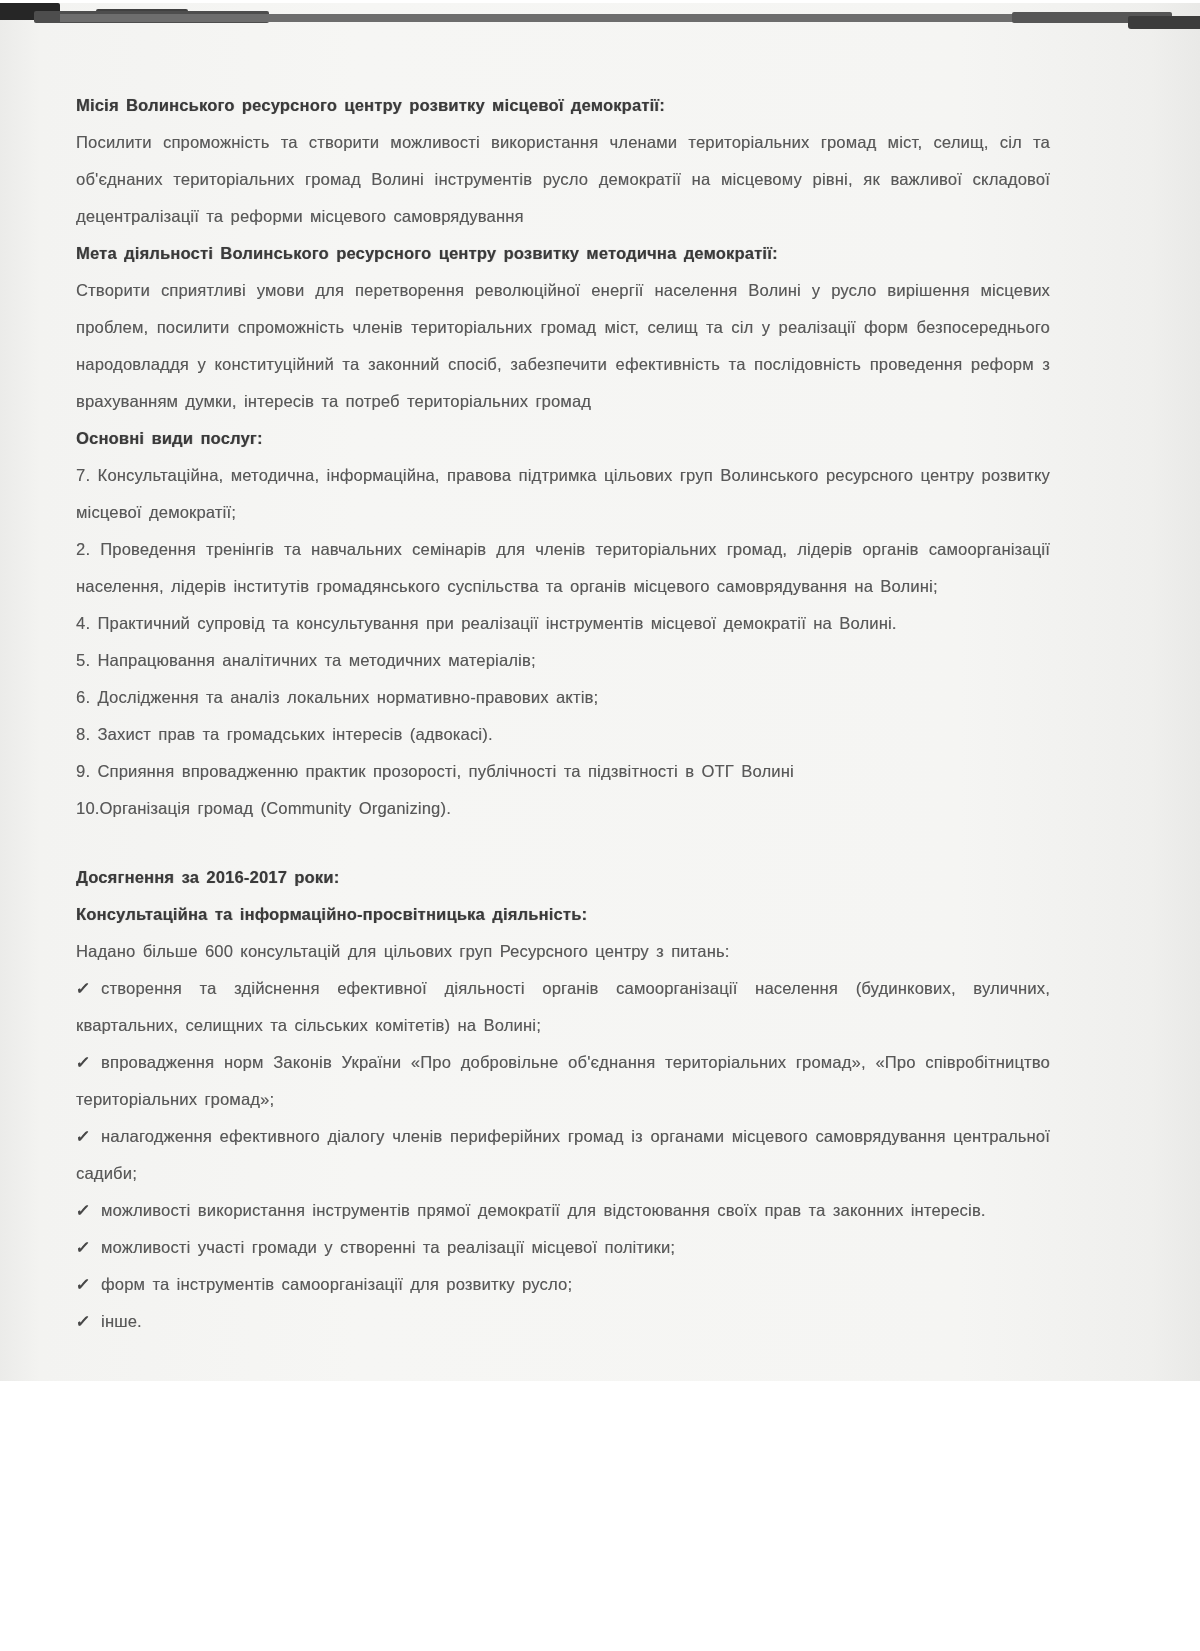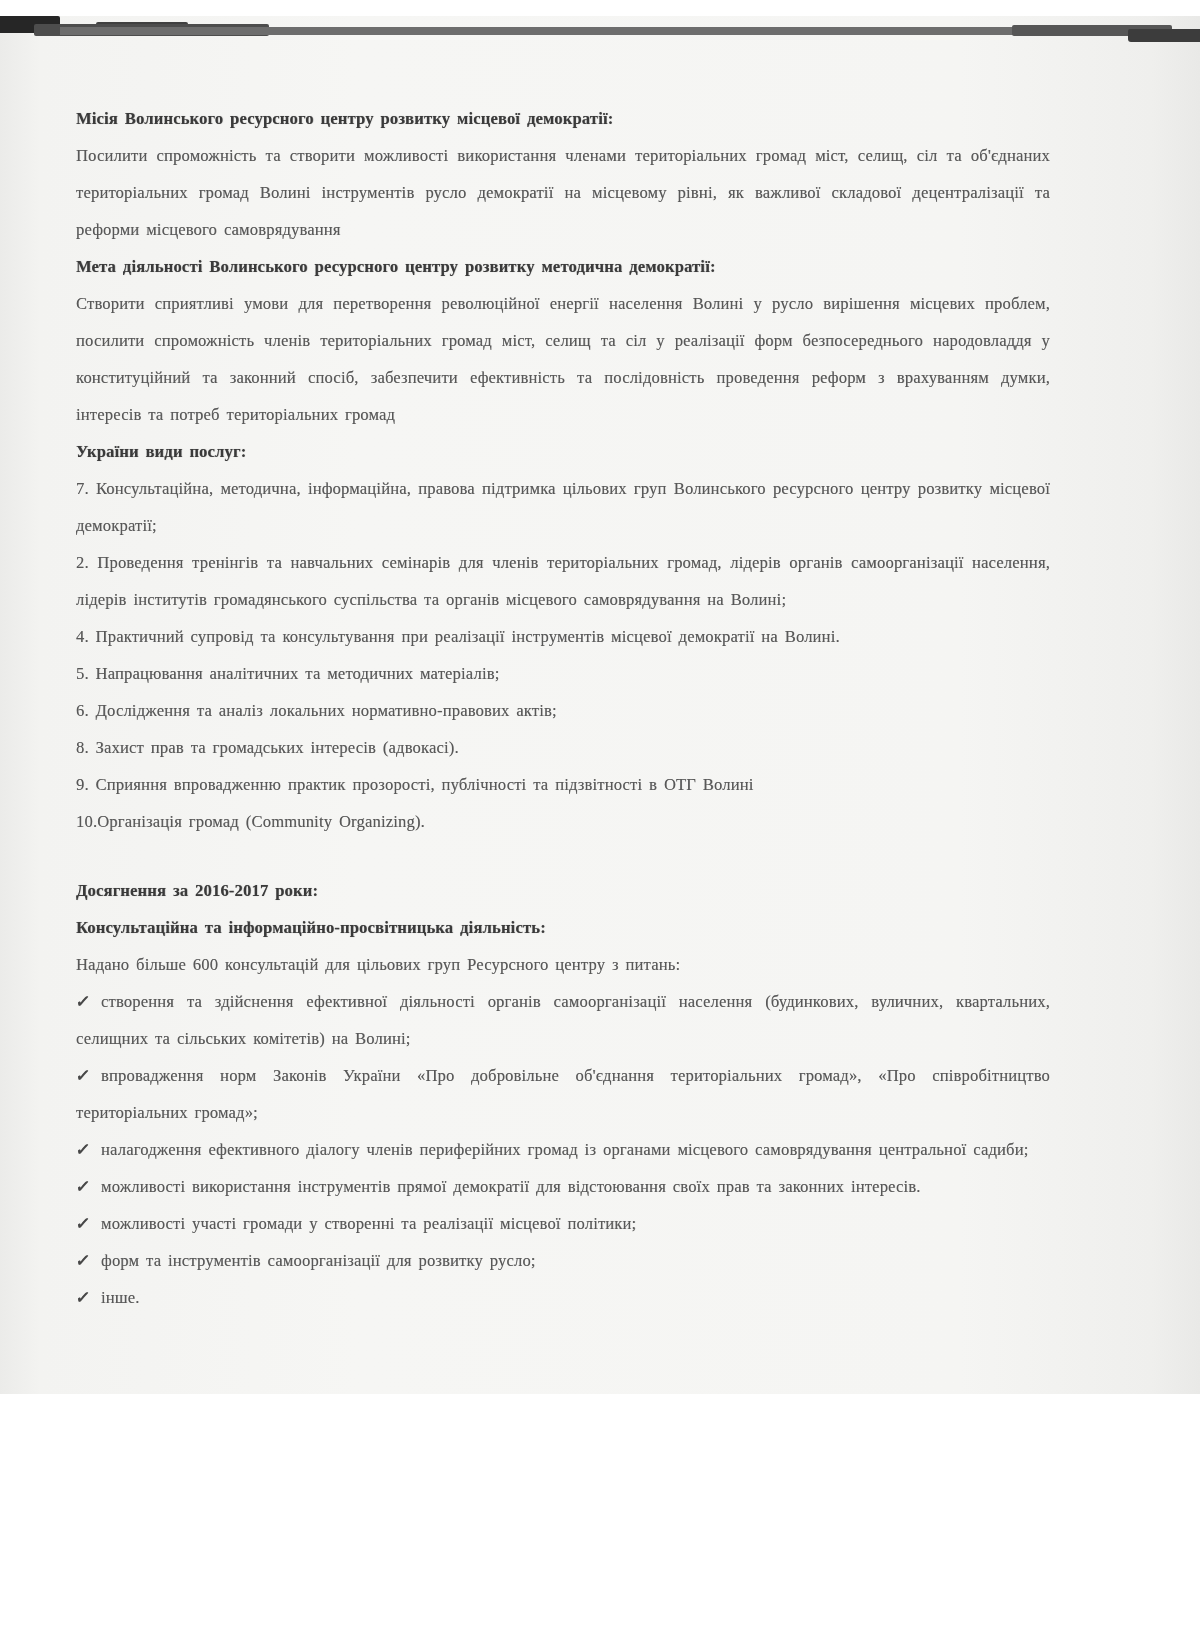--- a/index.html
+++ b/index.html
@@ -1,21 +1,21 @@
 <!DOCTYPE html>
 <html lang="uk"><head>
 <meta charset="utf-8">
 <style>
   html,body{margin:0;padding:0;background:#ffffff;}
   .page{
     position:relative;
     width:1200px;height:1378px;
-    margin:16px auto;
+    margin:3px auto;
     background:linear-gradient(90deg,#ebebe9 0px,#f3f3f1 40px,#f6f6f4 30%,#f5f5f3 80%,#efefed 96%,#e9e9e7 100%);
-    font-family:Liberation Serif, serif;
+    font-family:Liberation Sans, sans-serif;
     overflow:hidden;
   }
   
   .scanbar{position:absolute;left:0;top:0;width:100%;height:30px;}
   .seg{position:absolute;}
   .seg.a{left:0;top:0;width:60px;height:17px;background:#262626;border-radius:0 2px 3px 0;}
   .seg.b{left:34px;top:8px;width:235px;height:12px;background:#4d4d4d;border-radius:2px;}
   .seg.c{left:60px;top:11px;width:975px;height:8px;background:#6d6d6d;}
   .seg.d{left:1012px;top:9px;width:160px;height:11px;background:#565656;border-radius:2px;}
   .seg.e{left:1128px;top:13px;width:72px;height:13px;background:#3c3c3c;border-radius:2px 0 0 3px;}
@@ -64,21 +64,21 @@
   </div>
 
   <main class="content">
 
     <p class="h">Місія Волинського ресурсного центру розвитку місцевої демократії:</p>
     <p class="t">Посилити спроможність та створити можливості використання членами територіальних громад міст, селищ, сіл та об'єднаних територіальних громад Волині інструментів русло демократії на місцевому рівні, як важливої складової децентралізації та реформи місцевого самоврядування</p>
 
     <p class="h">Мета діяльності Волинського ресурсного центру розвитку методична демократії:</p>
     <p class="t">Створити сприятливі умови для перетворення революційної енергії населення Волині у русло вирішення місцевих проблем, посилити спроможність членів територіальних громад міст, селищ та сіл у реалізації форм безпосереднього народовладдя у конституційний та законний спосіб, забезпечити ефективність та послідовність проведення реформ з врахуванням думки, інтересів та потреб територіальних громад</p>
 
-    <p class="h">України види послуг:</p>
+    <p class="h">Основні види послуг:</p>
     <p class="t">7. Консультаційна, методична, інформаційна, правова підтримка цільових груп Волинського ресурсного центру розвитку місцевої демократії;</p>
     <p class="t">2. Проведення тренінгів та навчальних семінарів для членів територіальних громад, лідерів органів самоорганізації населення, лідерів інститутів громадянського суспільства та органів місцевого самоврядування на Волині;</p>
     <p class="t">4. Практичний супровід та консультування при реалізації інструментів місцевої демократії на Волині.</p>
     <p class="t">5. Напрацювання аналітичних та методичних матеріалів;</p>
     <p class="t">6. Дослідження та аналіз локальних нормативно-правових актів;</p>
     <p class="t">8. Захист прав та громадських інтересів (адвокасі).</p>
     <p class="t">9. Сприяння впровадженню практик прозорості, публічності та підзвітності в ОТГ Волині</p>
     <p class="t">10.Організація громад (Community Organizing).</p>
 
     <p class="h gap">Досягнення за 2016-2017 роки:</p>

